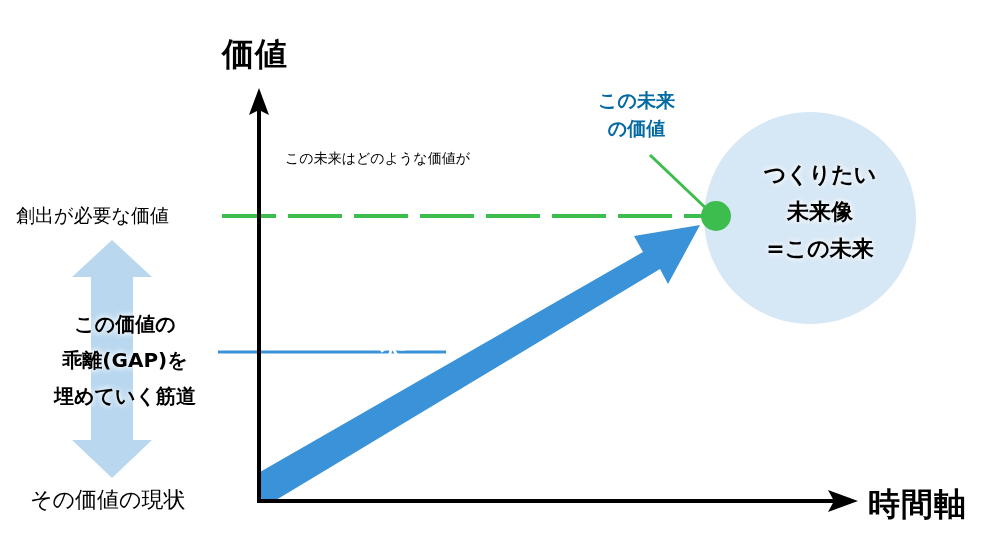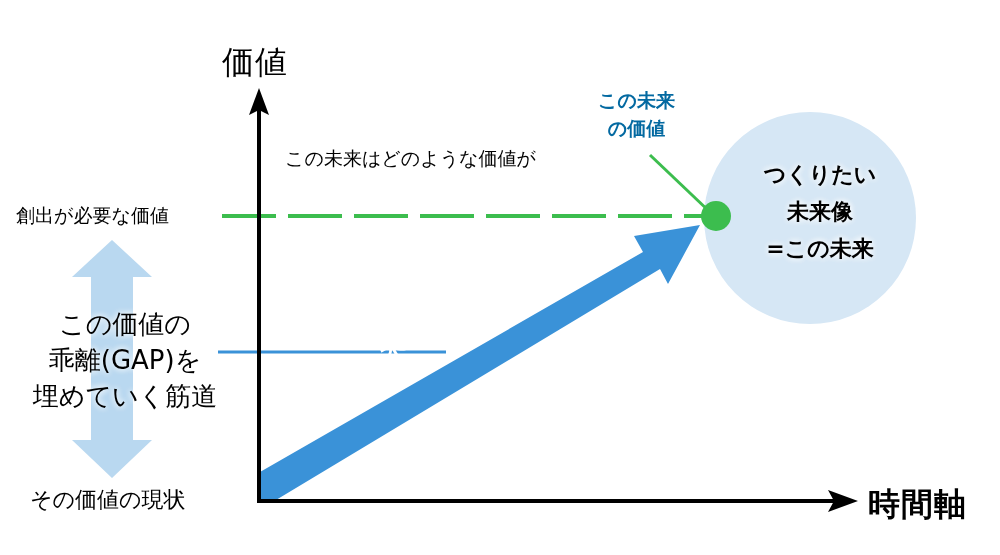--- a/index.html
+++ b/index.html
@@ -1,27 +1,27 @@
 <!DOCTYPE html>
 <html><head>
 <meta charset="utf-8">
 <style>
   html, body { margin: 0; padding: 0; background: #ffffff; }
   body { width: 1000px; height: 555px; position: relative; overflow: hidden;
          font-family: "DejaVu Sans", "Liberation Sans", sans-serif; color: #000; }
   svg.canvas { position: absolute; left: 0; top: 0; }
   .lbl { position: absolute; white-space: nowrap; line-height: 1.25; }
-  .axis-y-title { left: 222px; top: 42px; font-size: 32px; font-weight: normal; letter-spacing: 1px; }
+  .axis-y-title { left: 222px; top: 34px; font-size: 32px; font-weight: bold; letter-spacing: 1px; }
   .axis-x-title { left: 868px; top: 484px; font-size: 32px; font-weight: bold; letter-spacing: 1px; }
-  .question { left: 285px; top: 144px; font-size: 19px; line-height: 28px; }
+  .question { left: 285px; top: 144px; font-size: 14px; line-height: 28px; }
   .future-val { left: 598px; top: 86px; font-size: 19px; line-height: 28px; color: #0369a1; text-align: center; font-weight: bold; }
   .vision { left: 740px; top: 156px; width: 160px; font-size: 22px; line-height: 37px; text-align: center; font-weight: bold;
             text-shadow: 0 0 6px #fff, 0 0 6px #fff; }
   .target-val { left: 16px; top: 204px; font-size: 19px; }
-  .gap-text { left: 10px; top: 306px; width: 230px; font-size: 26px; line-height: 36px; text-align: center; font-weight: normal;
+  .gap-text { left: 10px; top: 306px; width: 230px; font-size: 20px; line-height: 36px; text-align: center; font-weight: bold;
               text-shadow: 0 0 6px #fff, 0 0 6px #fff; }
   .current-val { left: 30px; top: 486px; font-size: 22px; }
   .concept { position: absolute; left: 372px; top: 338px; font-size: 26px; font-weight: bold; color: #fff;
              transform: rotate(-30deg); transform-origin: left top; white-space: nowrap; letter-spacing: 1px; }
 </style>
 </head>
 <body>
 
 <svg class="canvas" width="1000" height="555" viewBox="0 0 1000 555">
 

